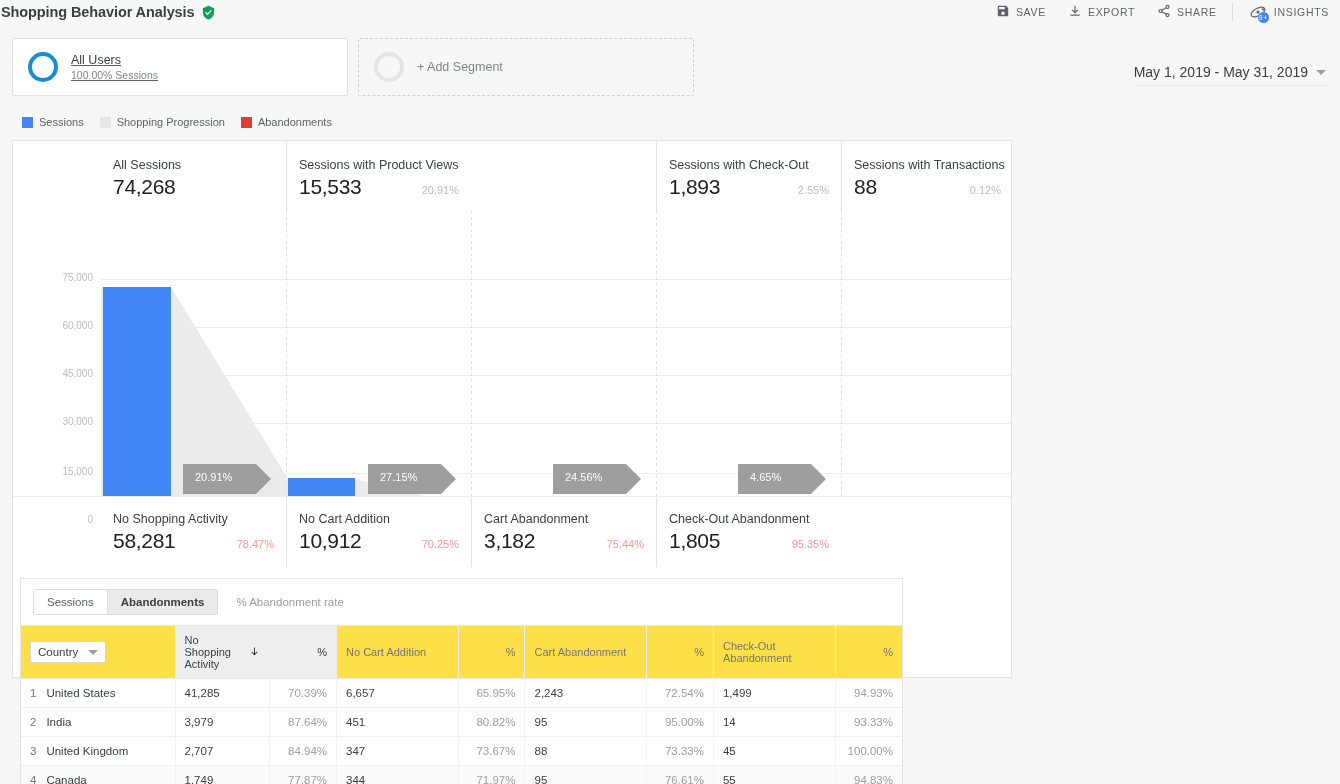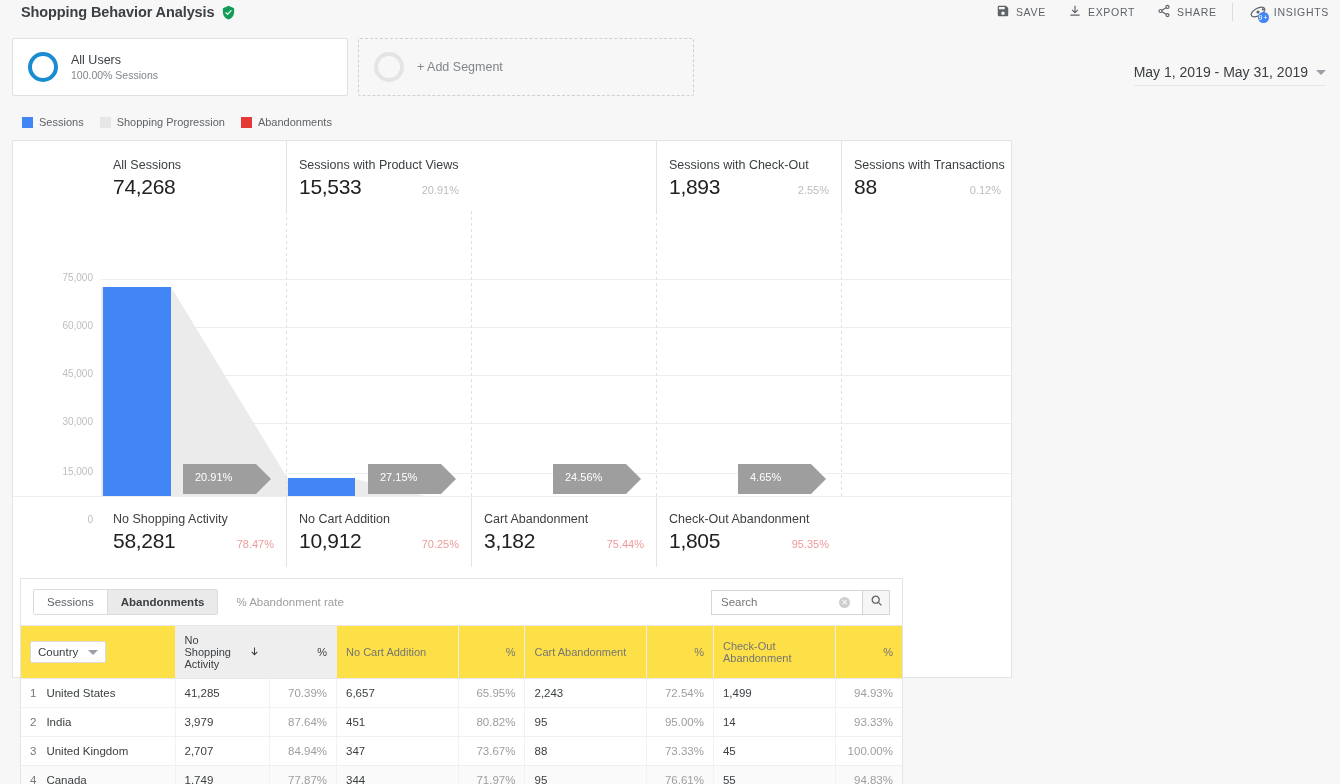--- a/index.html
+++ b/index.html
@@ -13,21 +13,21 @@
   .page { position: relative; width: 1340px; height: 784px; }
 
   
   .topbar {
     position: absolute; left: 0; top: 0; width: 1340px; height: 24px;
     background: #f7f7f7;
     display: flex; align-items: center;
   }
   .page-title {
     font-size: 14.5px; font-weight: bold; color: #3c4043;
-    margin-left: 21px; letter-spacing: -0.1px;
+    margin-left: 1px; letter-spacing: -0.1px;
   }
   .verified-icon { margin-left: 7px; display: inline-flex; align-items: center; }
   .toolbar { margin-left: auto; display: flex; align-items: center; height: 24px; }
   .tool-btn {
     display: flex; align-items: center; gap: 6px;
     padding: 0 11px; height: 24px; cursor: pointer;
     font-size: 10.5px; letter-spacing: .7px; color: #5f6368; font-weight: normal;
   }
   .tool-sep { width: 1px; height: 18px; background: #dadce0; margin: 0 4px; }
 
@@ -41,21 +41,21 @@
   .seg-all { left: 12px; width: 336px; }
   .seg-add {
     left: 358px; width: 336px; background: transparent;
     border: 1px dashed #d0d0d0;
   }
   .seg-ring {
     width: 30px; height: 30px; border-radius: 50%;
     border: 4px solid #1a8cd0; margin-left: 15px; flex: none;
   }
   .seg-ring.empty { border-color: #e4e4e4; }
-  .seg-text { margin-left: 13px; }
+  .seg-text { margin-left: 13px; text-decoration: underline; }
   .seg-name { font-size: 12.5px; color: #3c4043; line-height: 15px; }
   .seg-sub { font-size: 10.5px; color: #80868b; line-height: 14px; }
   .seg-add-label { margin-left: 13px; font-size: 12.5px; color: #80868b; }
 
   .date-range {
     position: absolute; right: 14px; top: 40px;
     font-size: 14px; color: #3c4043; cursor: pointer;
     display: flex; align-items: center; gap: 8px;
     border-bottom: 1px solid #e8e8e8; padding-bottom: 5px; margin-left: 48px;
   }
@@ -412,34 +412,20 @@
     </div>
   </div>
 
   <div class="table-panel">
     <div class="tabs-row">
       <div class="tabgroup">
         <div class="tab">Sessions</div>
         <div class="tab active">Abandonments</div>
       </div>
       <div class="rate-note">% Abandonment rate</div>
-      <div class="search-wrap">
-        <div class="search-field">
-          <input class="search-input" type="text" placeholder="Search" style="">
-          <span class="clear-icon">✕</span>
-        </div>
-        <div class="search-btn">
-          <span>
-            <svg width="13" height="13" viewBox="0 0 24 24" fill="none" stroke="#5f6368" stroke-width="2.4">
-              <circle cx="10.5" cy="10.5" r="6.5"></circle>
-                <path d="M15.5 15.5 21 21"></path>
-            </svg>
-          </span>
-        </div>
-      </div>
     </div>
 
     <table class="data">
       <colgroup>
         <col style="width:143px">
           <col style="width:88px">
           <col style="width:62px">
         <col style="width:113px">
           <col style="width:62px">
           <col style="width:113px">

